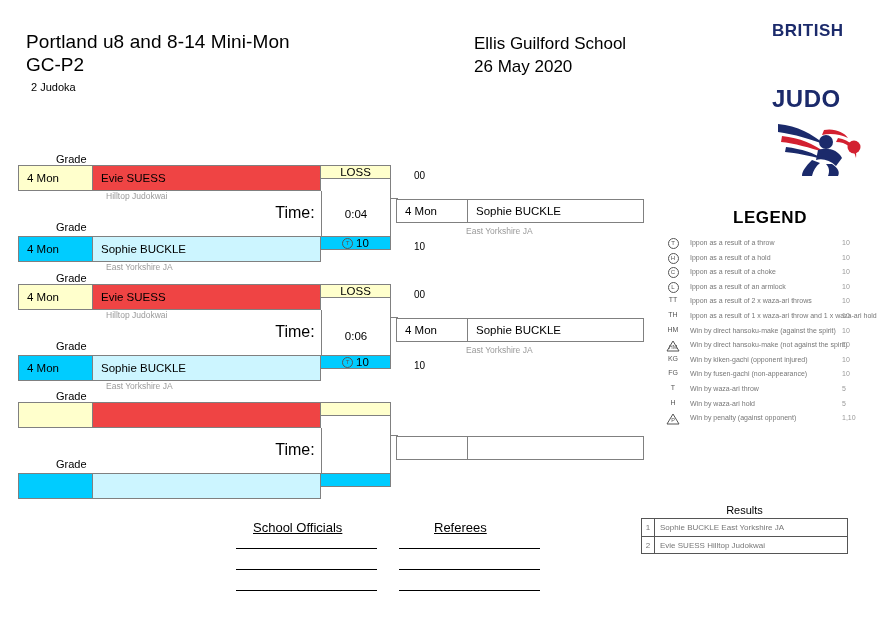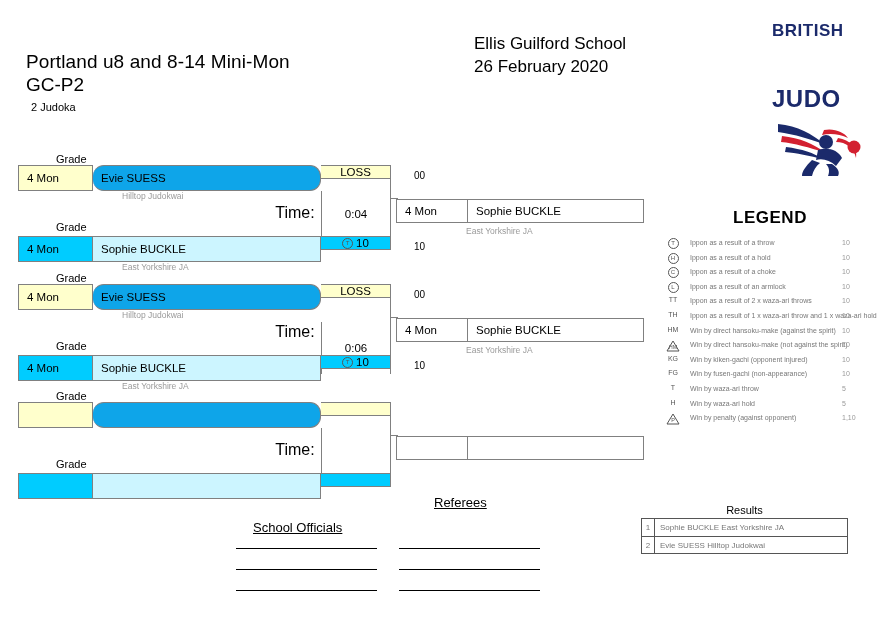--- a/index.html
+++ b/index.html
@@ -4,21 +4,21 @@
 <style>
   html,body{margin:0;padding:0;}
   body{
     width:891px;height:630px;background:#ffffff;position:relative;
     font-family:"Liberation Sans", sans-serif;color:#000;overflow:hidden;
   }
   .abs{position:absolute;}
 
   
   #title-block{left:26px;top:30px;width:430px;}
-  #event-title{font-size:19px;line-height:23px;letter-spacing:.1px;margin-top:20px;}
+  #event-title{font-size:19px;line-height:23px;letter-spacing:.1px;}
   #pool-code{font-size:19px;line-height:23px;}
   #judoka-count{font-size:11px;line-height:16px;margin-top:3px;margin-left:5px;}
   #venue-block{left:474px;top:32px;width:260px;}
   #venue-name{font-size:17px;line-height:23px;}
   #event-date{font-size:17px;line-height:23px;}
 
   
   #logo{left:772px;top:22px;width:100px;height:108px;}
   #logo-text-british{font-size:17px;font-weight:bold;color:#1b2a6b;letter-spacing:.5px;line-height:17px;}
   #logo-text-judo{font-size:24px;font-weight:bold;color:#1b2a6b;letter-spacing:.5px;line-height:24px;margin-top:48px;}
@@ -26,24 +26,24 @@
 
   
   .match{position:absolute;left:18px;width:373px;}
   .grade-label{position:absolute;font-size:11px;color:#000;left:38px;}
   .row{position:absolute;left:0;display:flex;box-sizing:border-box;}
   .cell{box-sizing:border-box;border:1px solid #808080;display:flex;align-items:center;font-size:11.5px;}
   .c-grade{width:75px;height:26px;padding-left:8px;}
   .c-name{width:228px;height:26px;padding-left:8px;border-left:none;}
   .c-score{width:70px;height:14px;justify-content:center;border-left:none;}
   .top-row .c-grade,.top-row .c-score{background:#ffffcc;}
-  .top-row .c-name{background:#0ea5e9;border-radius:11px;}
+  .top-row .c-name{background:#ef4444;}
   .bot-row .c-grade,.bot-row .c-score{background:#00ccff;}
   .bot-row .c-name{background:#ccf5ff;}
-  .club{position:absolute;left:104px;font-size:8.5px;color:#9a9a9a;}
+  .club{position:absolute;left:88px;font-size:8.5px;color:#9a9a9a;}
   .pts{position:absolute;font-size:10px;left:396px;}
   .time-label{position:absolute;font-size:16px;left:242px;text-align:center;width:70px;}
   .time-box{position:absolute;left:303px;width:70px;box-sizing:border-box;
             border-left:1px solid #808080;border-right:1px solid #808080;
             display:flex;align-items:center;justify-content:center;font-size:11.5px;}
 
   
   .winner{position:absolute;display:flex;}
   .w-grade{box-sizing:border-box;border:1px solid #808080;width:72px;height:24px;
            display:flex;align-items:center;padding-left:8px;font-size:11.5px;background:#fff;}
@@ -83,21 +83,21 @@
 <body>
 
 <div class="abs" id="title-block">
   <div id="event-title">Portland u8 and 8-14 Mini-Mon</div>
   <div id="pool-code">GC-P2</div>
   <div id="judoka-count">2 Judoka</div>
 </div>
 
 <div class="abs" id="venue-block">
   <div id="venue-name">Ellis Guilford School</div>
-  <div id="event-date">26 February 2020</div>
+  <div id="event-date">26 May 2020</div>
 </div>
 
 <div class="abs" id="logo">
   <div id="logo-text-british">BRITISH</div>
   <div id="logo-text-judo">JUDO</div>
   <div id="logo-figure">
     <svg width="100" height="62" viewBox="0 0 100 62">
       <path d="M6 10 C26 12, 40 20, 52 30 C40 26, 22 20, 6 18 Z" fill="#1b2a6b"></path>
       <path d="M10 22 C28 24, 42 30, 52 38 C38 34, 22 29, 9 28 Z" fill="#d32030"></path>
       <path d="M14 33 C30 35, 42 39, 51 45 C38 42, 24 39, 13 38 Z" fill="#1b2a6b"></path>
@@ -146,21 +146,21 @@
 <div class="match" style="top:274px;">
   <div class="grade-label" style="top:-2px;">Grade</div>
   <div class="row top-row" style="top:10px;">
     <div class="cell c-grade">4 Mon</div>
     <div class="cell c-name">Evie SUESS</div>
     <div class="cell c-score">LOSS</div>
   </div>
   <div class="pts" style="top:15px;">00</div>
   <div class="club" style="top:36px;">Hilltop Judokwai</div>
   <div class="time-label" style="top:49px;">Time:</div>
-  <div class="time-box" style="top:48px;height:52px;">0:06</div>
+  <div class="time-box" style="top:36px;height:52px;">0:06</div>
   <div class="grade-label" style="top:66px;">Grade</div>
   <div class="row bot-row" style="top:81px;">
     <div class="cell c-grade">4 Mon</div>
     <div class="cell c-name">Sophie BUCKLE</div>
     <div class="cell c-score">
       <span class="circ">T</span>
       <span style="margin-left:3px;">10</span>
     </div>
   </div>
   <div class="pts" style="top:86px;">10</div>
@@ -270,21 +270,21 @@
         <div class="lg-val">1,10</div>
       </div>
     </div>
 </div>
 
 <div class="sig-head" style="left:253px;top:520px;">School Officials</div>
 <div class="sig-line" style="left:236px;top:548px;width:141px;"></div>
 <div class="sig-line" style="left:236px;top:569px;width:141px;"></div>
 <div class="sig-line" style="left:236px;top:590px;width:141px;"></div>
 
-<div class="sig-head" style="left:434px;top:495px;">Referees</div>
+<div class="sig-head" style="left:434px;top:520px;">Referees</div>
 <div class="sig-line" style="left:399px;top:548px;width:141px;"></div>
 <div class="sig-line" style="left:399px;top:569px;width:141px;"></div>
 <div class="sig-line" style="left:399px;top:590px;width:141px;"></div>
 
 <div id="results">
   <div id="results-title">Results</div>
   <div id="results-table">
       <div class="res-row">
         <div class="res-rank">1</div>
         <div class="res-name">Sophie BUCKLE East Yorkshire JA</div>

